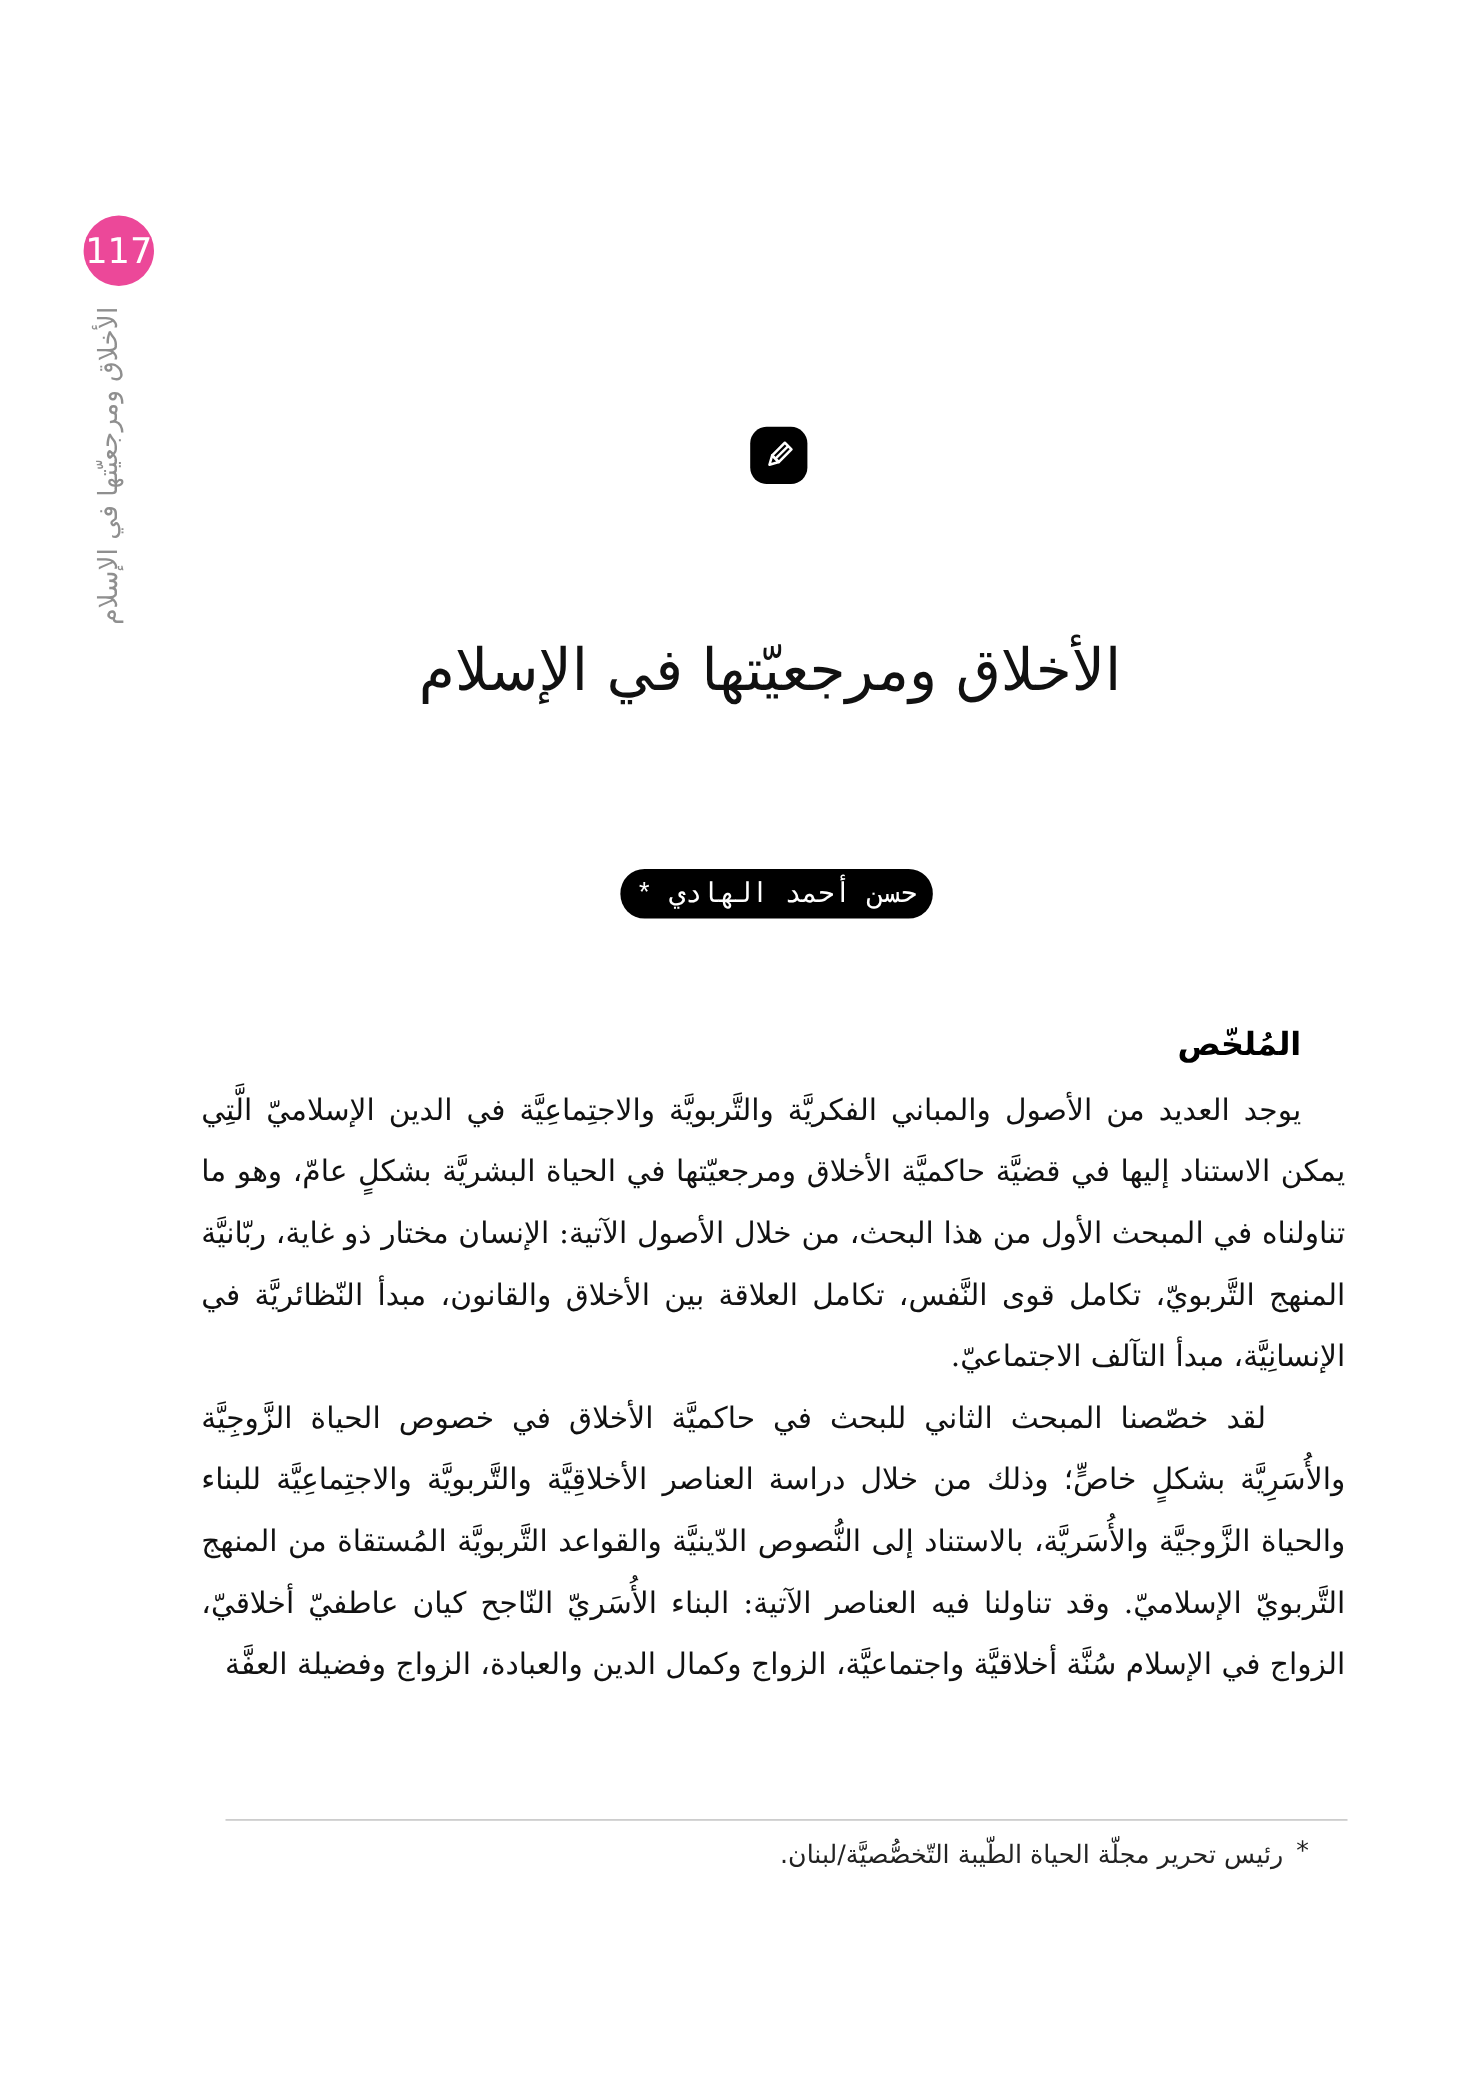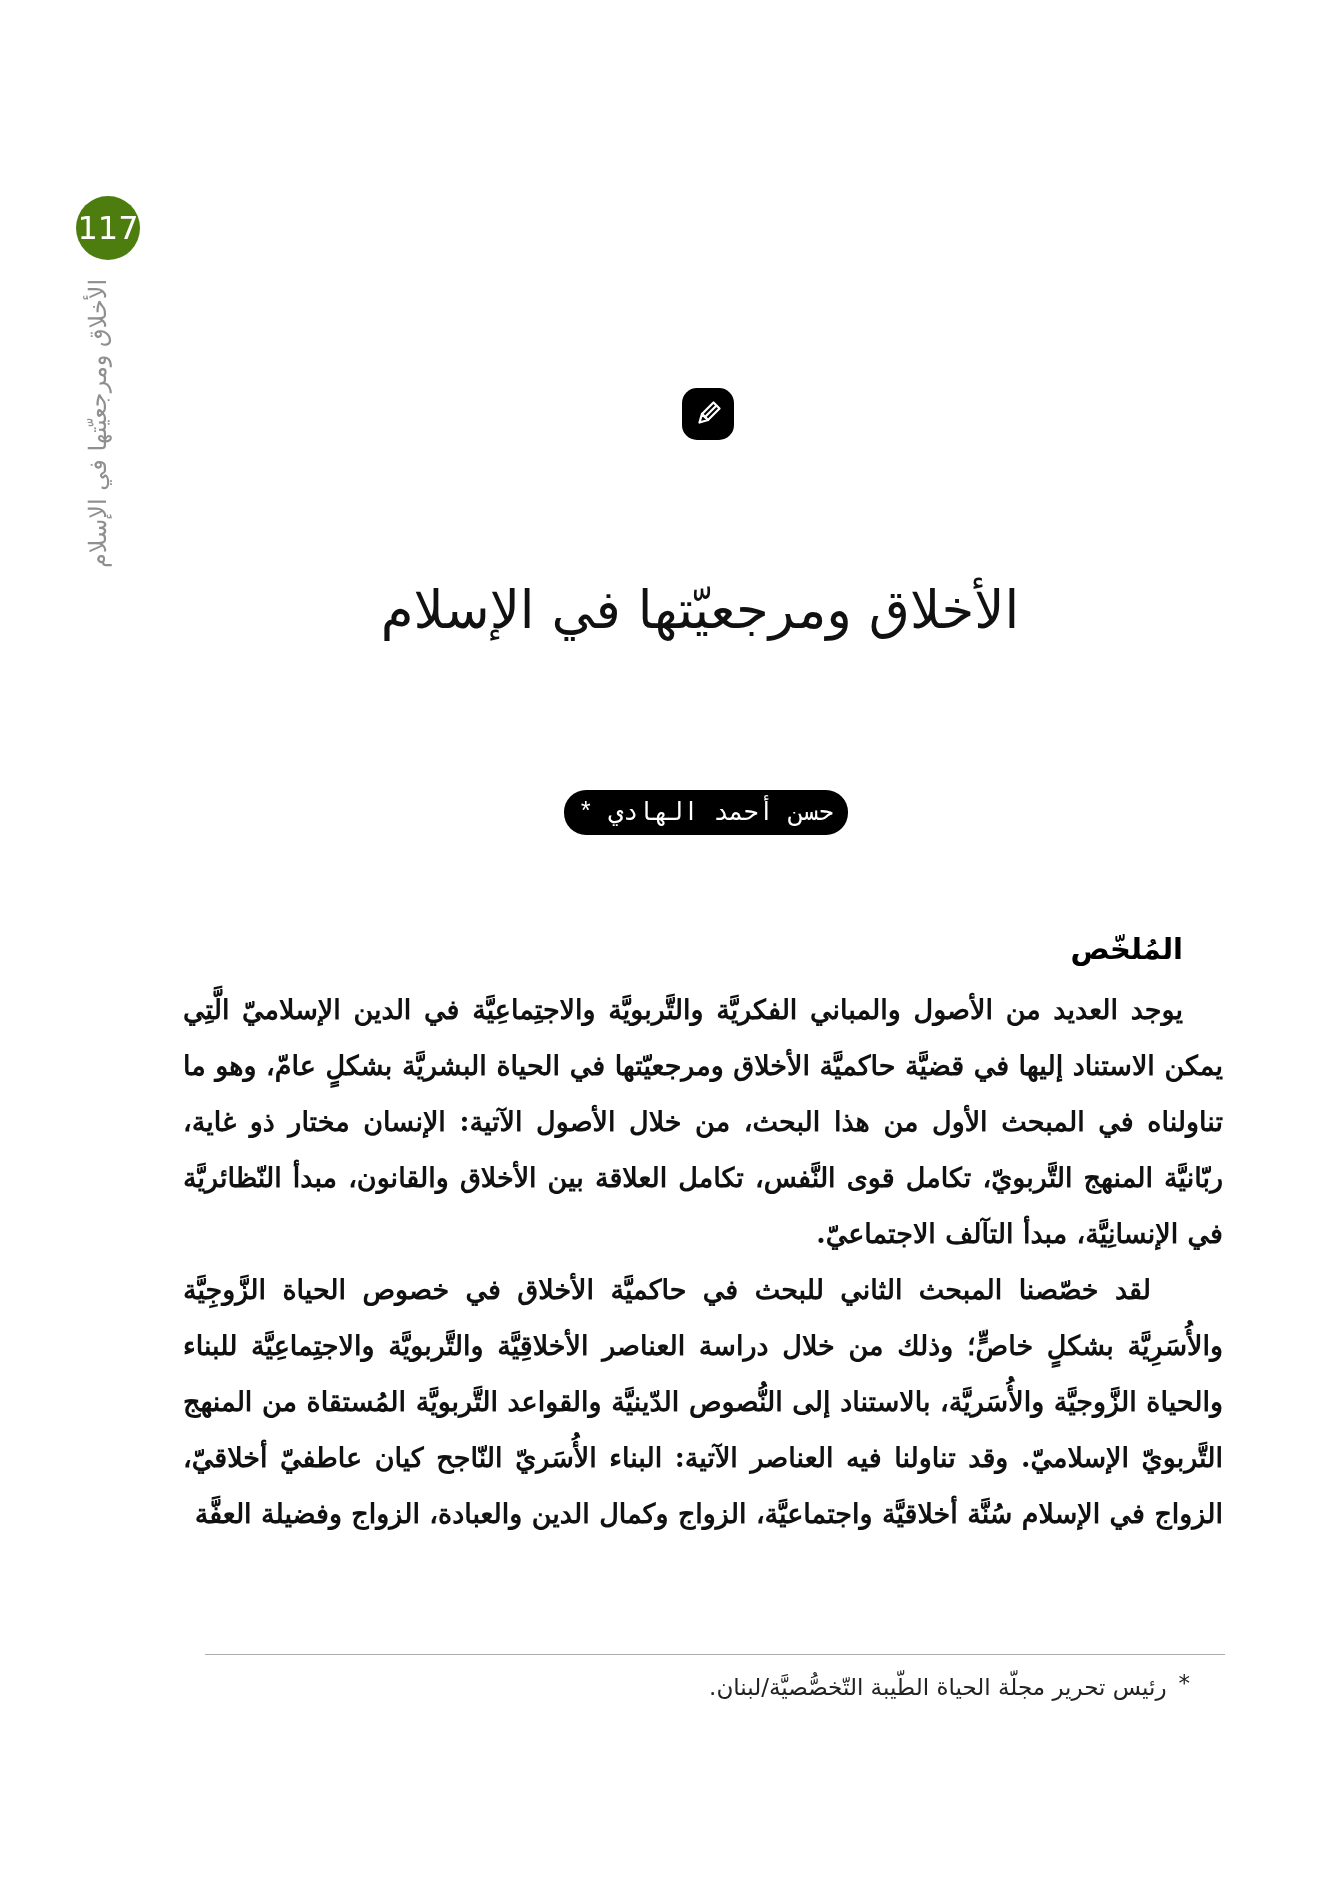--- a/index.html
+++ b/index.html
@@ -16,21 +16,21 @@
     color: #1a1a1a;
   }
 
   
   .page-number-badge {
     position: absolute;
     left: 76px;
     top: 196px;
     width: 64px;
     height: 64px;
-    background: #4d7c0f;
+    background: #ec4899;
     border-radius: 50%;
     display: flex;
     align-items: center;
     justify-content: center;
     color: #fff;
     font-size: 32px;
     direction: ltr;
     font-family: "DejaVu Sans", sans-serif;
   }
   .sidebar-title-wrap {
@@ -112,21 +112,21 @@
   }
   .abstract-body {
     position: absolute;
     left: 183px;
     top: 982px;
     width: 1040px;
     direction: rtl;
     text-align: justify;
     font-size: 27px;
     line-height: 56px;
-    font-weight: 700;
+    font-weight: 400;
     color: #111;
     font-family: "DejaVu Serif", serif;
   }
   .abstract-body p { margin: 0; padding: 0; }
   .abstract-body p.para-1 { text-indent: 40px; }
   .abstract-body p.para-2 { text-indent: 72px; }
 
   
   .footnote-rule {
     position: absolute;

